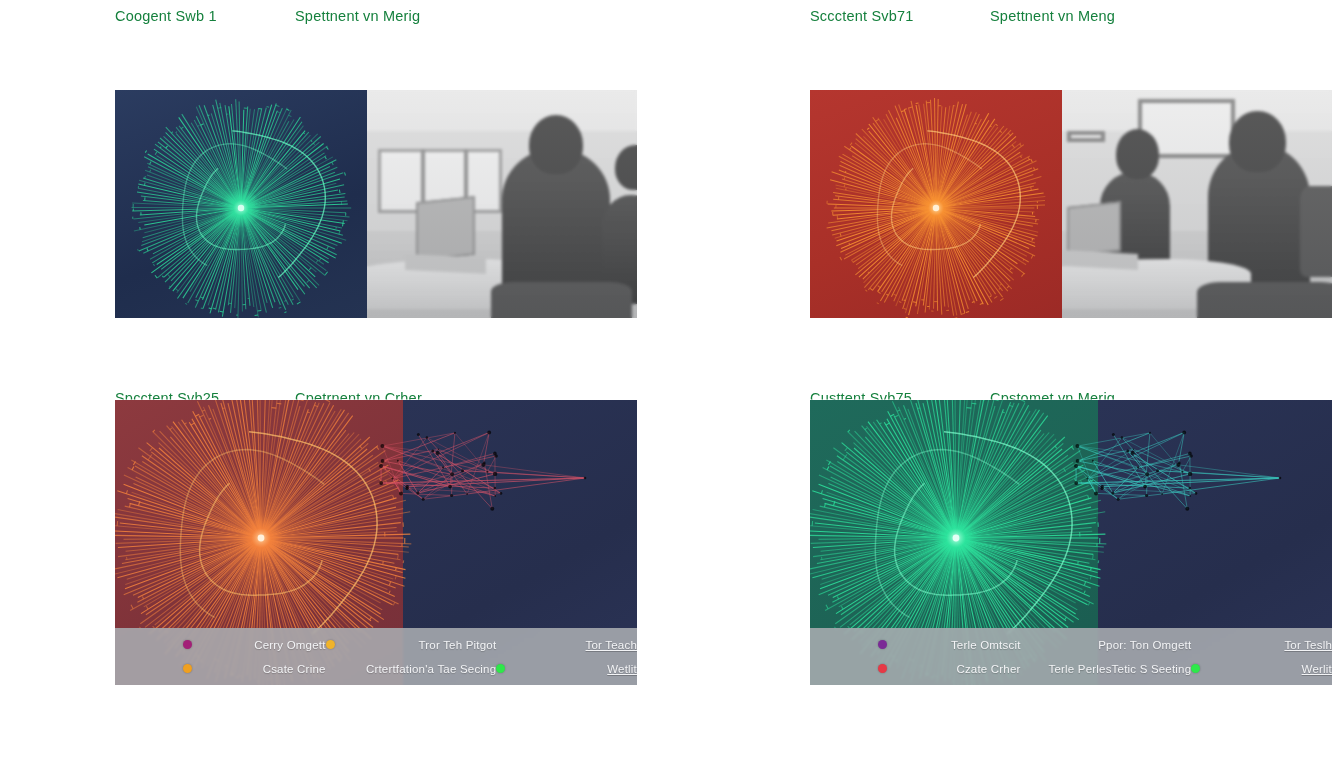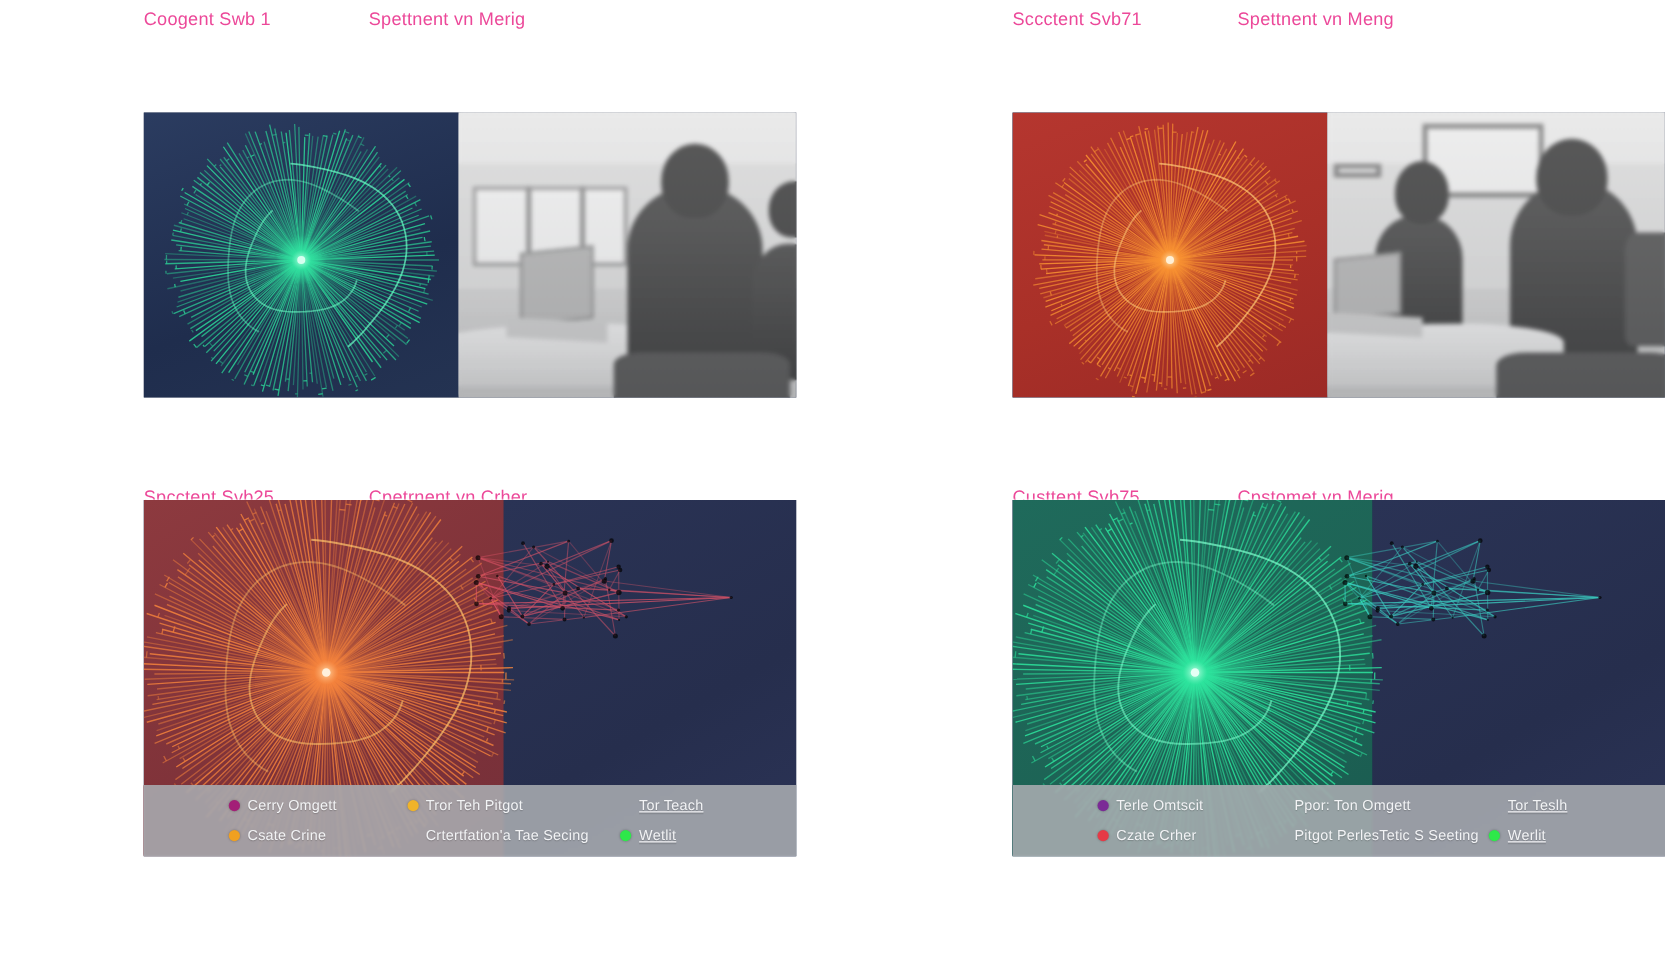--- a/index.html
+++ b/index.html
@@ -26,21 +26,21 @@
   
   .caption-row{
     display:flex;
     align-items:flex-start;
     gap:0;
     height:46px;
     padding-top:8px;
   }
   .caption{
     font-size:14.5px;
-    color:#ec4899;
+    color:#15803d;
     letter-spacing:.2px;
     white-space:nowrap;
     font-weight:400;
   }
   .caption.left{width:180px;}
   .caption.right{}
 
   
   .panel{
     position:relative;
@@ -146,20 +146,21 @@
   }
   .legend-item{
     display:flex;
     align-items:center;
     gap:6px;
     color:#f3f4f6;
     font-size:11.5px;
     letter-spacing:.2px;
     text-shadow:0 1px 1px rgba(0,0,0,.22);
     white-space:nowrap;
+    justify-content:space-between;
   }
   .legend-item.w1{width:152px;}
   .legend-item.w2{width:182px;}
   .legend-item.w3{width:150px;text-decoration:underline;}
   .swatch{
     width:9px;height:9px;border-radius:50%;
     flex:0 0 auto;
     box-shadow:0 0 2px rgba(0,0,0,.3);
   }
   .swatch.hidden{visibility:hidden;}
@@ -1658,21 +1659,21 @@
             <span>Tor Teslh</span>
           </div>
         </div>
         <div class="legend-row">
           <div class="legend-item w1">
             <span class="swatch" style="background:#e63946"></span>
             <span>Czate Crher</span>
           </div>
           <div class="legend-item w2">
             <span class="swatch hidden"></span>
-            <span>Pitgot PerlesTetic S Seeting</span>
+            <span>Terle PerlesTetic S Seeting</span>
           </div>
           <div class="legend-item w3">
             <span class="swatch" style="background:#2ee84a"></span>
             <span>Werlit</span>
           </div>
         </div>
       </div>
     </div>
   </div>
 

